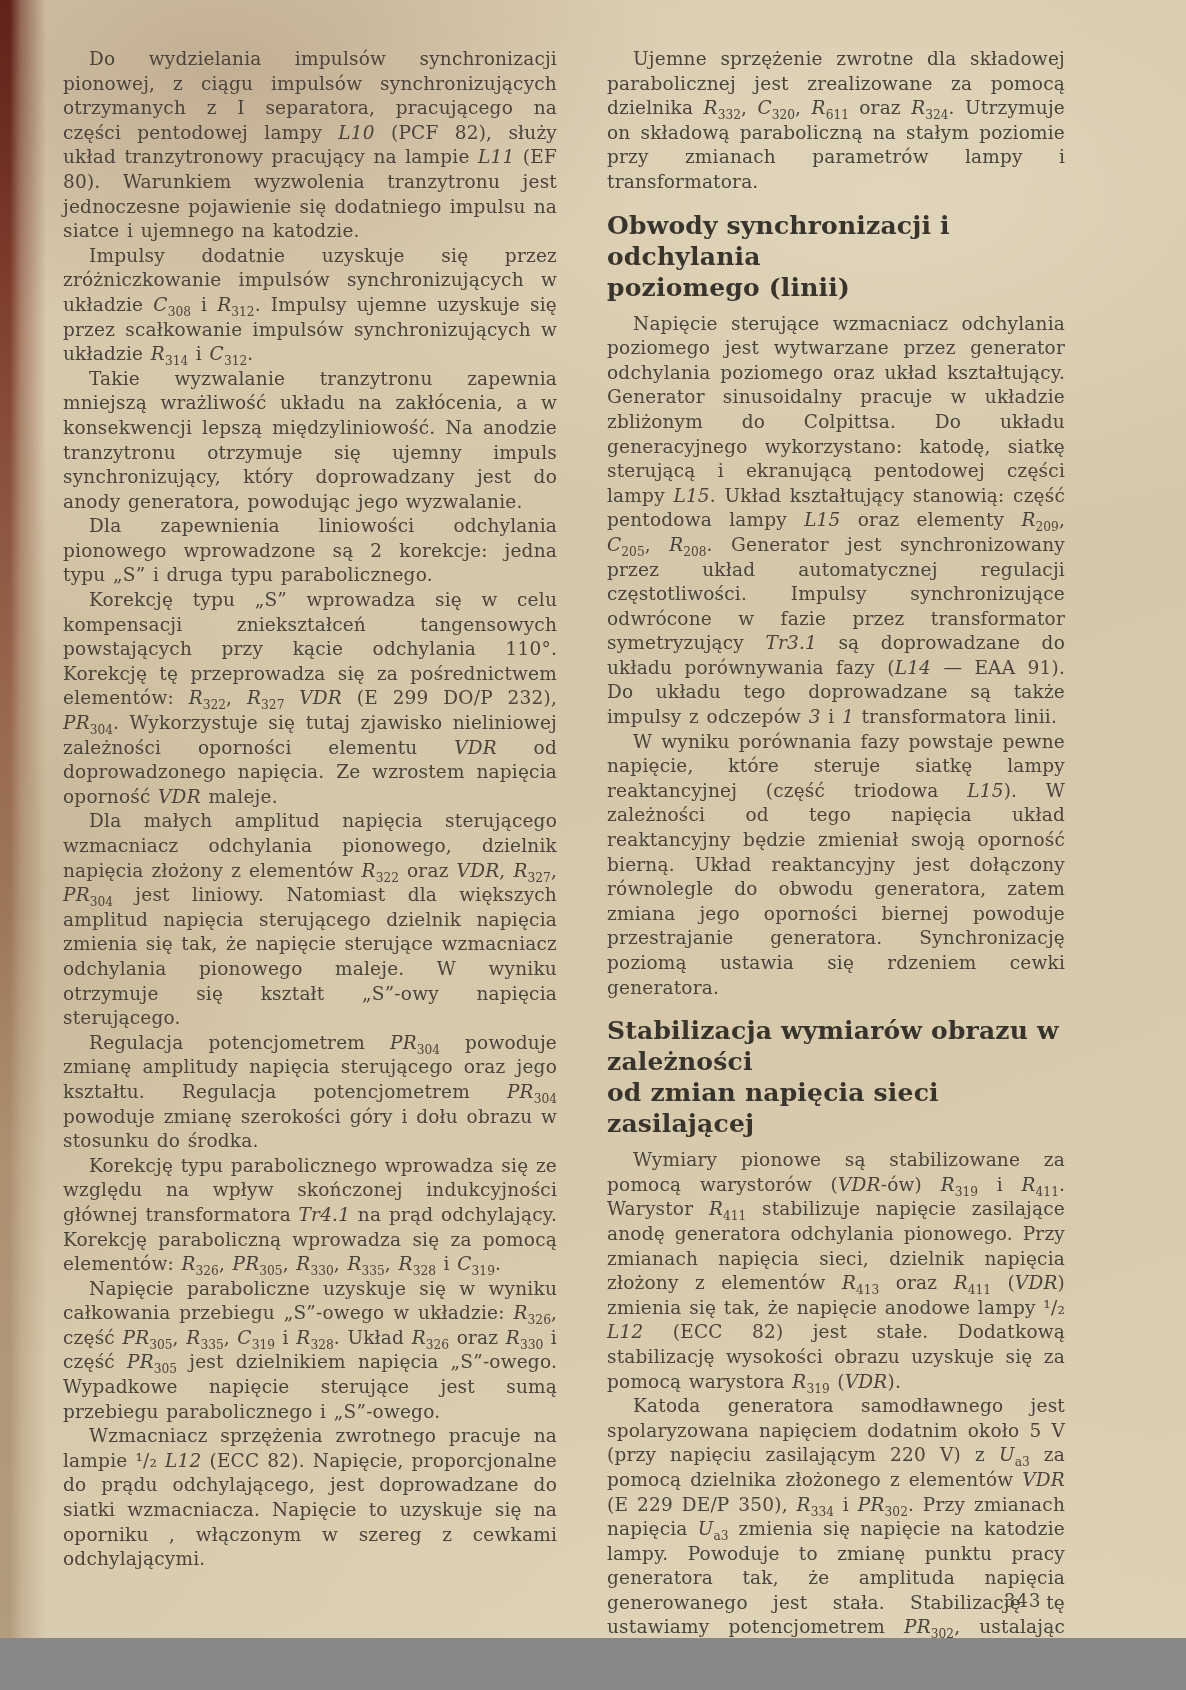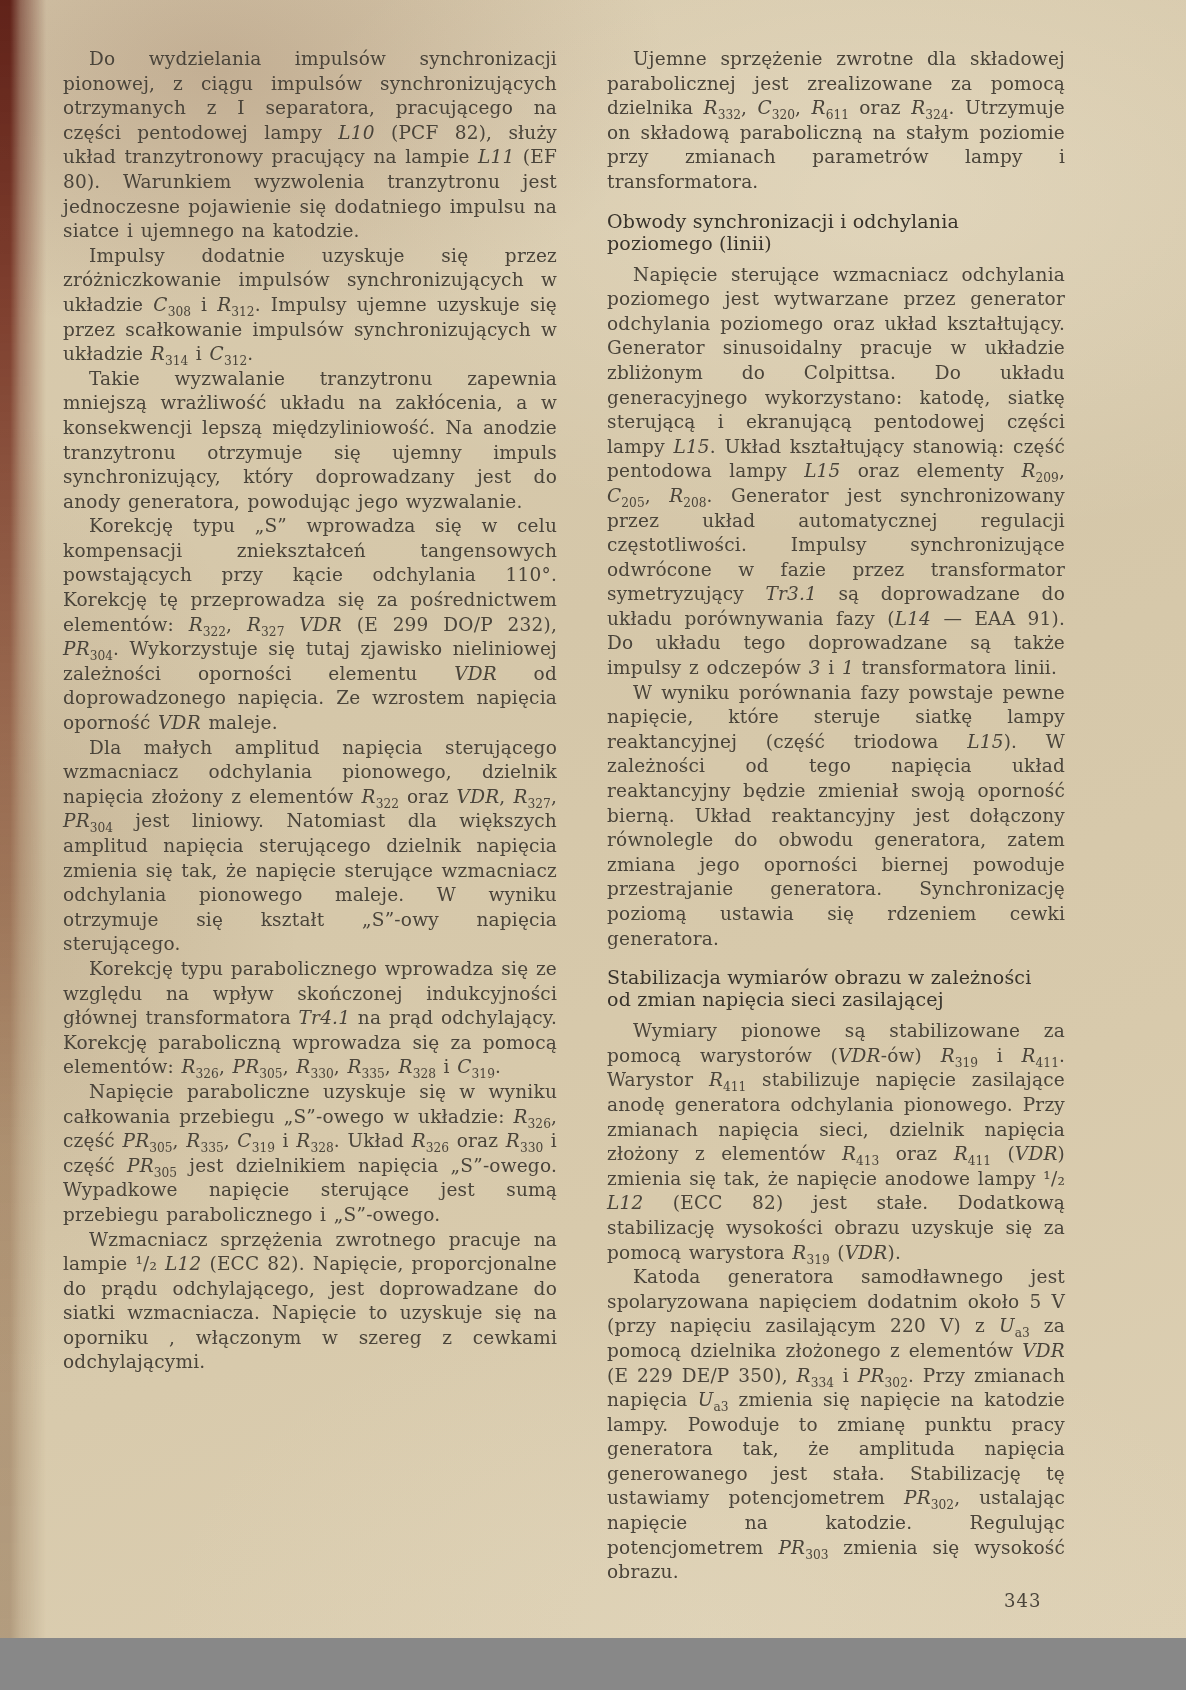--- a/index.html
+++ b/index.html
@@ -31,23 +31,23 @@
     margin:0;
     text-indent:26px;
     text-align:justify;
     font-size:18.5px;
     line-height:24.6px;
     letter-spacing:0.2px;
     word-spacing:1.5px;
   }
   .head{
     margin:15px 0 9px 0;
-    font-size:19px;
-    line-height:22px;
-    font-weight:normal;
+    font-size:25px;
+    line-height:31px;
+    font-weight:bold;
     color:#38332b;
     white-space:pre-line;
     letter-spacing:0.2px;
   }
   sub{font-size:0.66em;line-height:0;letter-spacing:0;}
   em{font-style:italic;}
   .pageno{
     position:absolute;
     left:1004px;top:1590px;width:104px;
     text-align:left;
@@ -58,22 +58,24 @@
 </style>
 </head>
 <body>
 
 <div class="page">
   <div class="spine"></div>
   <div class="col col-left" id="col-left">
       <p class="body">Do wydzielania impulsów synchronizacji pionowej, z ciągu impulsów synchronizujących otrzymanych z I separatora, pracującego na części pentodowej lampy <em>L10</em> (PCF 82), służy układ tranzytronowy pracujący na lampie <em>L11</em> (EF 80). Warunkiem wyzwolenia tranzytronu jest jednoczesne pojawienie się dodatniego impulsu na siatce i ujemnego na katodzie.</p>
       <p class="body">Impulsy dodatnie uzyskuje się przez zróżniczkowanie impulsów synchronizujących w układzie <em>C</em><sub>308</sub> i <em>R</em><sub>312</sub>. Impulsy ujemne uzyskuje się przez scałkowanie impulsów synchronizujących w układzie <em>R</em><sub>314</sub> i <em>C</em><sub>312</sub>.</p>
       <p class="body">Takie wyzwalanie tranzytronu zapewnia mniejszą wrażliwość układu na zakłócenia, a w konsekwencji lepszą międzyliniowość. Na anodzie tranzytronu otrzymuje się ujemny impuls synchronizujący, który doprowadzany jest do anody generatora, powodując jego wyzwalanie.</p>
+      <p class="body">Dla zapewnienia liniowości odchylania pionowego wprowadzone są 2 korekcje: jedna typu „S” i druga typu parabolicznego.</p>
       <p class="body">Korekcję typu „S” wprowadza się w celu kompensacji zniekształceń tangensowych powstających przy kącie odchylania 110°. Korekcję tę przeprowadza się za pośrednictwem elementów: <em>R</em><sub>322</sub>, <em>R</em><sub>327</sub> <em>VDR</em> (E 299 DO/P 232), <em>PR</em><sub>304</sub>. Wykorzystuje się tutaj zjawisko nieliniowej zależności oporności elementu <em>VDR</em> od doprowadzonego napięcia. Ze wzrostem napięcia oporność <em>VDR</em> maleje.</p>
       <p class="body">Dla małych amplitud napięcia sterującego wzmacniacz odchylania pionowego, dzielnik napięcia złożony z elementów <em>R</em><sub>322</sub> oraz <em>VDR</em>, <em>R</em><sub>327</sub>, <em>PR</em><sub>304</sub> jest liniowy. Natomiast dla większych amplitud napięcia sterującego dzielnik napięcia zmienia się tak, że napięcie sterujące wzmacniacz odchylania pionowego maleje. W wyniku otrzymuje się kształt „S”-owy napięcia sterującego.</p>
+      <p class="body">Regulacja potencjometrem <em>PR</em><sub>304</sub> powoduje zmianę amplitudy napięcia sterującego oraz jego kształtu. Regulacja potencjometrem <em>PR</em><sub>304</sub> powoduje zmianę szerokości góry i dołu obrazu w stosunku do środka.</p>
       <p class="body">Korekcję typu parabolicznego wprowadza się ze względu na wpływ skończonej indukcyjności głównej transformatora <em>Tr4.1</em> na prąd odchylający. Korekcję paraboliczną wprowadza się za pomocą elementów: <em>R</em><sub>326</sub>, <em>PR</em><sub>305</sub>, <em>R</em><sub>330</sub>, <em>R</em><sub>335</sub>, <em>R</em><sub>328</sub> i <em>C</em><sub>319</sub>.</p>
       <p class="body">Napięcie paraboliczne uzyskuje się w wyniku całkowania przebiegu „S”-owego w układzie: <em>R</em><sub>326</sub>, część <em>PR</em><sub>305</sub>, <em>R</em><sub>335</sub>, <em>C</em><sub>319</sub> i <em>R</em><sub>328</sub>. Układ <em>R</em><sub>326</sub> oraz <em>R</em><sub>330</sub> i część <em>PR</em><sub>305</sub> jest dzielnikiem napięcia „S”-owego. Wypadkowe napięcie sterujące jest sumą przebiegu parabolicznego i „S”-owego.</p>
       <p class="body">Wzmacniacz sprzężenia zwrotnego pracuje na lampie ¹/₂ <em>L12</em> (ECC 82). Napięcie, proporcjonalne do prądu odchylającego, jest doprowadzane do siatki wzmacniacza. Napięcie to uzyskuje się na oporniku , włączonym w szereg z cewkami odchylającymi.</p>
     </div>
   <div class="col col-right" id="col-right">
       <p class="body">Ujemne sprzężenie zwrotne dla składowej parabolicznej jest zrealizowane za pomocą dzielnika <em>R</em><sub>332</sub>, <em>C</em><sub>320</sub>, <em>R</em><sub>611</sub> oraz <em>R</em><sub>324</sub>. Utrzymuje on składową paraboliczną na stałym poziomie przy zmianach parametrów lampy i transformatora.</p>
       <div class="head">Obwody synchronizacji i odchylania
 poziomego (linii)</div>
       <p class="body">Napięcie sterujące wzmacniacz odchylania poziomego jest wytwarzane przez generator odchylania poziomego oraz układ kształtujący. Generator sinusoidalny pracuje w układzie zbliżonym do Colpittsa. Do układu generacyjnego wykorzystano: katodę, siatkę sterującą i ekranującą pentodowej części lampy <em>L15</em>. Układ kształtujący stanowią: część pentodowa lampy <em>L15</em> oraz elementy <em>R</em><sub>209</sub>, <em>C</em><sub>205</sub>, <em>R</em><sub>208</sub>. Generator jest synchronizowany przez układ automatycznej regulacji częstotliwości. Impulsy synchronizujące odwrócone w fazie przez transformator symetryzujący <em>Tr3.1</em> są doprowadzane do układu porównywania fazy (<em>L14</em> — EAA 91). Do układu tego doprowadzane są także impulsy z odczepów <em>3</em> i <em>1</em> transformatora linii.</p>
       <p class="body">W wyniku porównania fazy powstaje pewne napięcie, które steruje siatkę lampy reaktancyjnej (część triodowa <em>L15</em>). W zależności od tego napięcia układ reaktancyjny będzie zmieniał swoją oporność bierną. Układ reaktancyjny jest dołączony równolegle do obwodu generatora, zatem zmiana jego oporności biernej powoduje przestrajanie generatora. Synchronizację poziomą ustawia się rdzeniem cewki generatora.</p>

